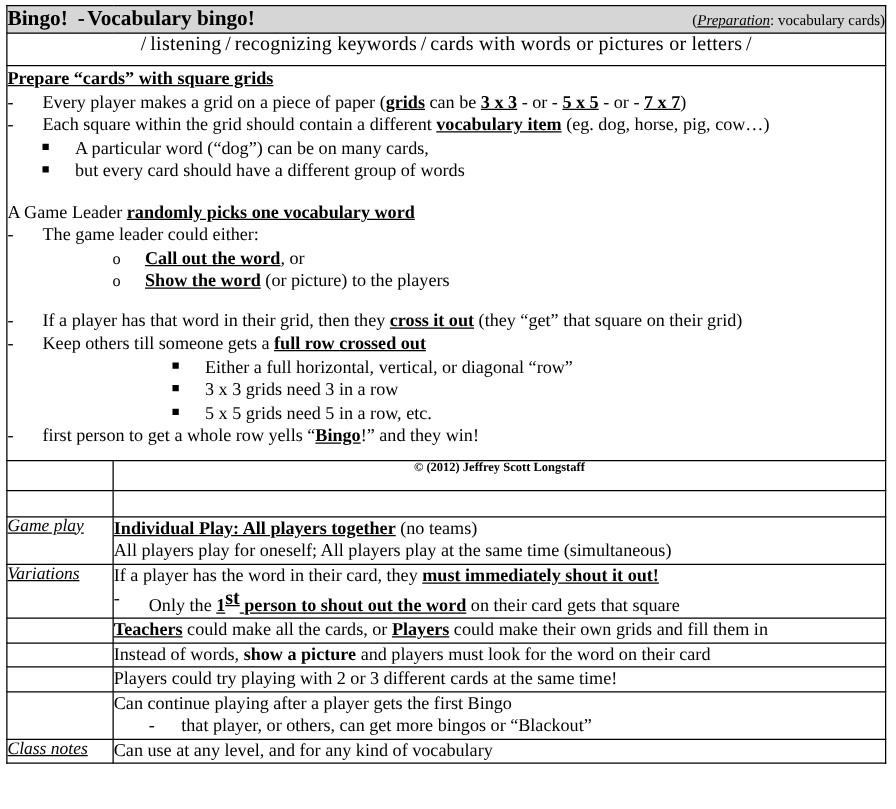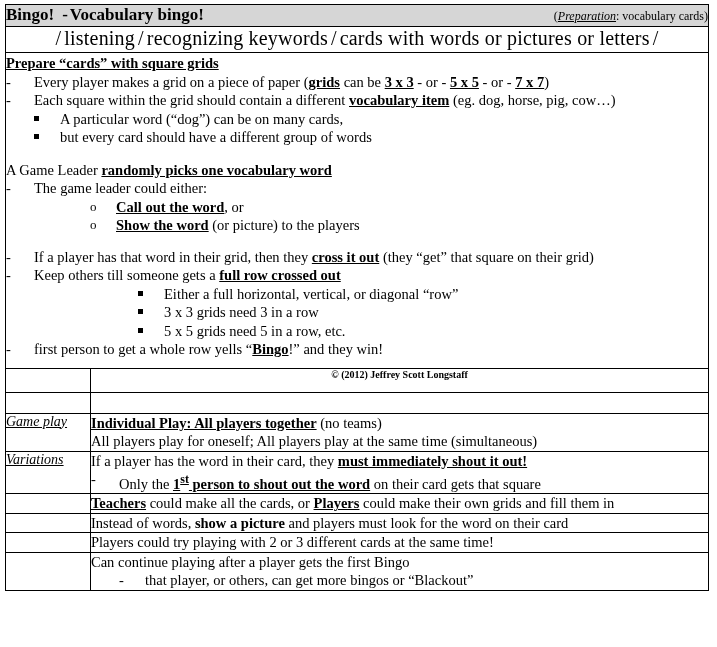--- a/index.html
+++ b/index.html
@@ -57,21 +57,21 @@
     white-space: nowrap;
   }
   .title-prep .prep-word {
     font-style: italic;
     text-decoration: underline;
   }
   .tagline-row td {
     height: 25px;
     padding: 3px 6px 3px 4px;
     text-align: center;
-    font-size: 20px;
+    font-size: 16px;
   }
   .tagline {
     letter-spacing: 0.2px;
   }
   .tagline .sep { padding: 0 3px; }
   
   .body-cell {
     padding: 2px 4px 4px 4px;
     font-size: 14.5px;
     line-height: 18.5px;
@@ -137,21 +137,21 @@
     margin-left: 27px;
   }
   .lbl-cell span {
     text-decoration: underline;
   }
   .txt-cell {
     font-size: 14.5px;
     line-height: 18.5px;
     padding: 1px 4px 2px 4px;
   }
-  .sup { font-size: 12px; vertical-align: super; font-weight: bold; }
+  .sup { font-size: 16px; vertical-align: super; font-weight: bold; }
   col.c1 { width: 85px; }
   col.c2 { width: 618px; }
 </style>
 </head>
 <body>
 
 <div class="page">
   <table class="doc">
     <colgroup>
         <col class="c1">
@@ -299,16 +299,20 @@
         <td class="lbl-cell">&nbsp;</td>
         <td class="txt-cell">
           <div>Can continue playing after a player gets the first Bingo</div>
           <div class="li lvl2">
             <span class="mk">-</span>
             <span class="tx">that player, or others, can get more bingos or “Blackout”</span>
           </div>
         </td>
       </tr>
 
+      <tr>
+        <td class="lbl-cell"><span>Class notes</span></td>
+        <td class="txt-cell">Can use at any level, and for any kind of vocabulary</td>
+      </tr>
 
     </tbody>
   </table>
 </div>
 
 </body></html>

